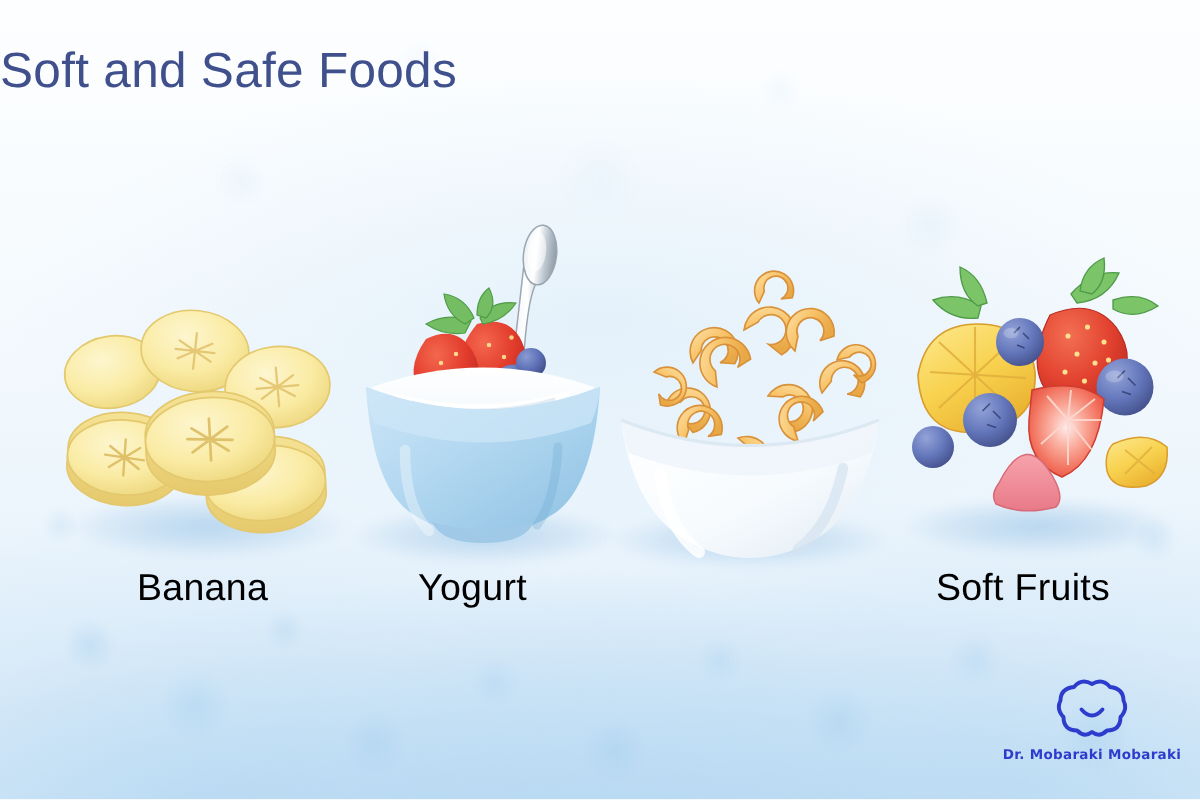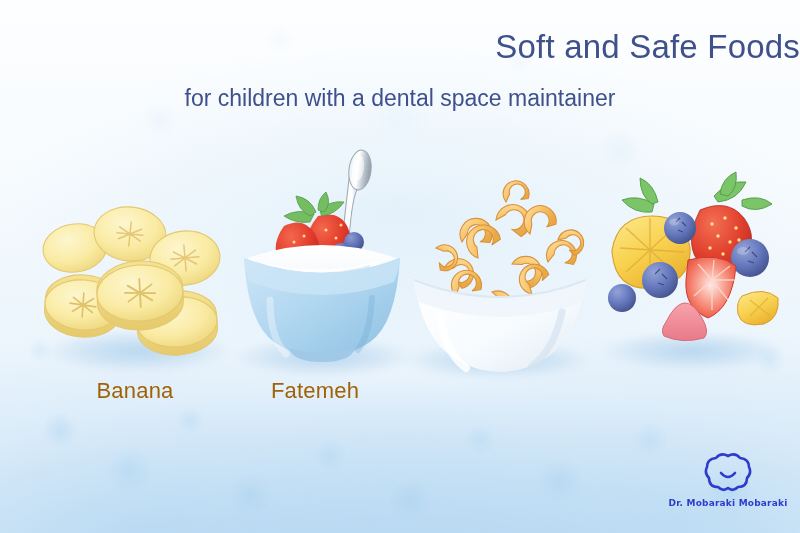--- a/index.html
+++ b/index.html
@@ -53,21 +53,21 @@
       radial-gradient(circle 40px at 400px 120px, rgba(186,220,243,.13), rgba(186,220,243,0) 72%),
       radial-gradient(circle 20px at 520px 60px, rgba(186,220,243,.14), rgba(186,220,243,0) 70%),
       radial-gradient(circle 22px at 280px 40px, rgba(186,220,243,.12), rgba(186,220,243,0) 70%);
   }
 
   
   .title {
     position: absolute;
     left: 0; right: 0;
     top: 28px;
-    text-align: right;
+    text-align: left;
     font-size: 33px;
     font-weight: 400;
     letter-spacing: .2px;
     color: #3f508c;
   }
   .subtitle {
     position: absolute;
     left: 0; right: 0;
     top: 85px;
     text-align: center;
@@ -84,22 +84,22 @@
   }
   .item .art {
     position: absolute;
     inset: 0;
   }
   .caption {
     position: absolute;
     top: 378px;
     width: 200px;
     text-align: center;
-    font-size: 22px;
-    color: #a16207;
+    font-size: 25px;
+    color: #000000;
     letter-spacing: .2px;
   }
   #col-banana { left: 35px;  top: 130px; }
   #col-yogurt { left: 222px; top: 130px; }
   #col-pasta  { left: 400px; top: 130px; }
   #col-fruits { left: 592px; top: 130px; }
   #cap-banana { left: 35px; }
   #cap-yogurt { left: 215px; }
   #cap-pasta  { left: 398px; }
   #cap-fruits { left: 582px; }
@@ -130,21 +130,20 @@
 </style>
 </head>
 <body>
 
 <div id="poster">
 
   <div class="bg-base"></div>
   <div class="bg-mottle"></div>
 
   <div class="title">Soft and Safe Foods</div>
-  <div class="subtitle">for children with a dental space maintainer</div>
 
   <div class="item" id="col-banana">
     <div class="shadow" style="left:10px; top:200px; width:185px; height:42px;"></div>
     <svg class="art" viewBox="0 0 200 250">
       <defs>
         <radialGradient id="bn1" cx="40%" cy="32%" r="72%">
           <stop offset="0%" stop-color="#fdf6cf"></stop>
           <stop offset="62%" stop-color="#faeba3"></stop>
           <stop offset="100%" stop-color="#eed880"></stop>
         </radialGradient>
@@ -435,21 +434,22 @@
       <g>
         <path d="M150,166 q22,-10 36,2 q2,20 -14,26 q-22,4 -26,-10 q-2,-12 4,-18 z" fill="url(#mangoG)" stroke="#d99d2c" stroke-width="1"></path>
         <g stroke="#e0ae3c" stroke-width="1.2" fill="none" opacity=".8">
           <path d="M158,170 L178,186 M176,168 L158,186"></path>
         </g>
       </g>
     </svg>
   </div>
 
   <div class="caption" id="cap-banana">Banana</div>
-  <div class="caption" id="cap-yogurt">Fatemeh</div>
+  <div class="caption" id="cap-yogurt">Yogurt</div>
+  <div class="caption" id="cap-fruits">Soft Fruits</div>
 
   <div class="sig">
     <svg width="48" height="40" viewBox="0 0 48 40">
       <path d="M24,4 q7,-4 12,2 q9,1 9,9 q3,6 -2,11 q0,9 -9,9 q-5,5 -10,1 q-5,4 -10,-1 q-9,0 -9,-9 q-5,-5 -2,-11 q0,-8 9,-9 q5,-6 12,-2 z" fill="none" stroke="#2d3ccc" stroke-width="2.6" stroke-linejoin="round"></path>
       <path d="M17,21 q7,8 14,0" fill="none" stroke="#2d3ccc" stroke-width="2.6" stroke-linecap="round"></path>
     </svg>
     <div class="sig-name">Dr. Mobaraki Mobaraki</div>
   </div>
 
 </div>

